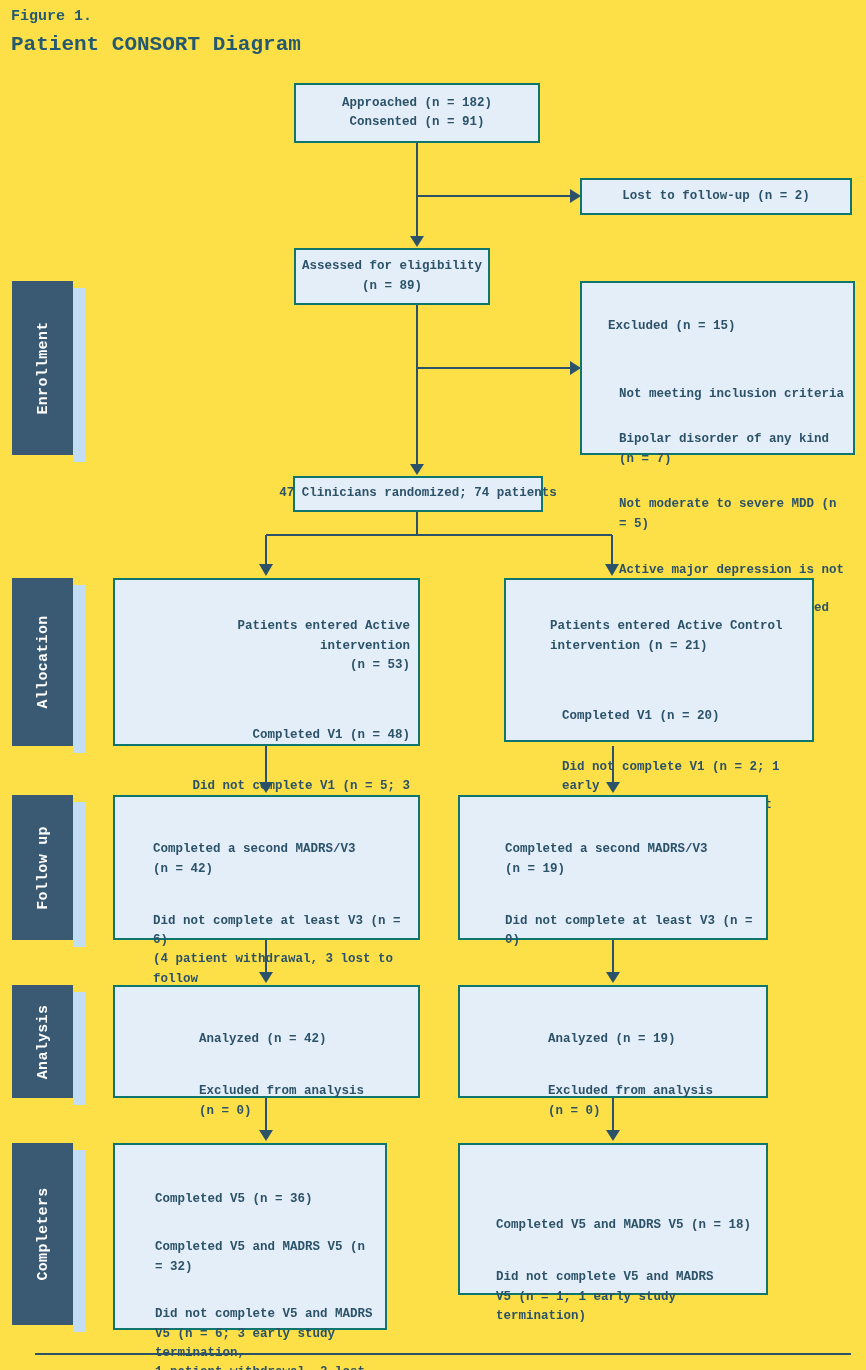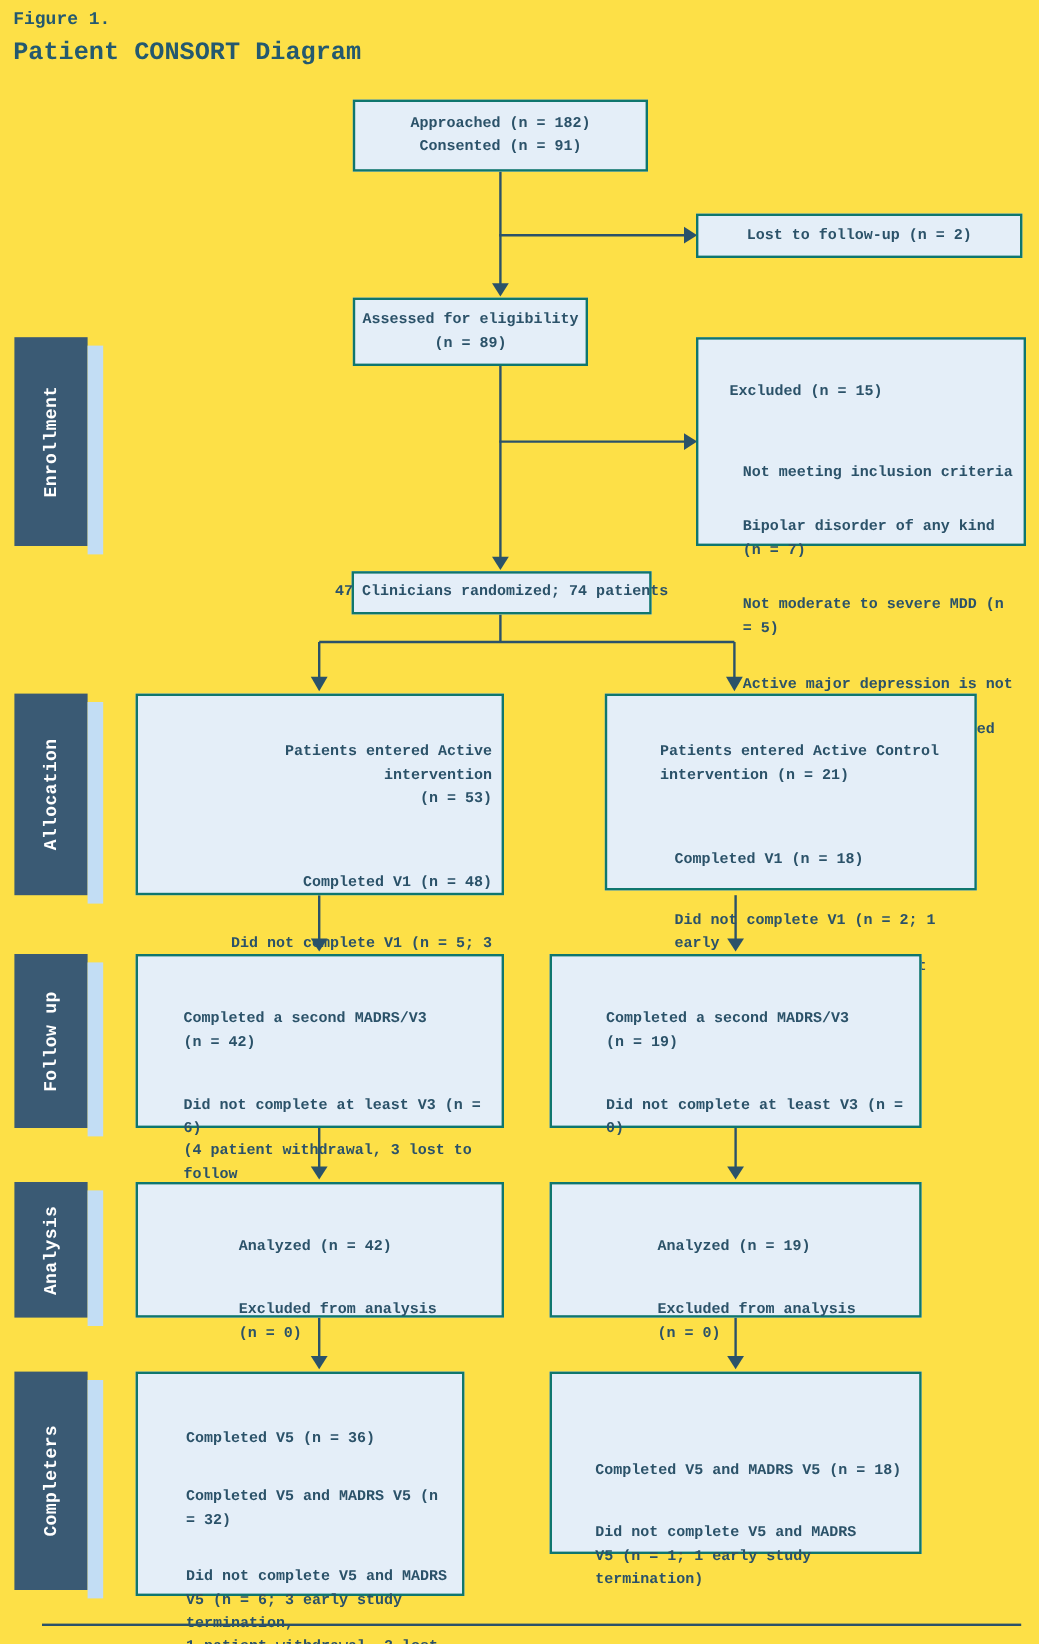--- a/index.html
+++ b/index.html
@@ -160,21 +160,21 @@
       <div class="alloc-item">Completed V1 (n = 48)</div>
       <div class="alloc-item">Did not complete V1 (n = 5; 3 patient
 withdrawal, 2 lost to follow up)</div>
     </div>
   </div>
 
   <div class="box box-alloc-right">
     <div class="alloc-head">Patients entered Active Control
 intervention (n = 21)</div>
     <div class="alloc-items">
-      <div class="alloc-item">Completed V1 (n = 18)</div>
+      <div class="alloc-item">Completed V1 (n = 20)</div>
       <div class="alloc-item">Did not complete V1 (n = 2; 1 early
 study termination, 1 patient
 withdrawal)</div>
     </div>
   </div>
 
   <div class="box box-follow-left">
     <div class="para">Completed a second MADRS/V3
 (n = 42)</div>
     <div class="para">Did not complete at least V3 (n = 6)

